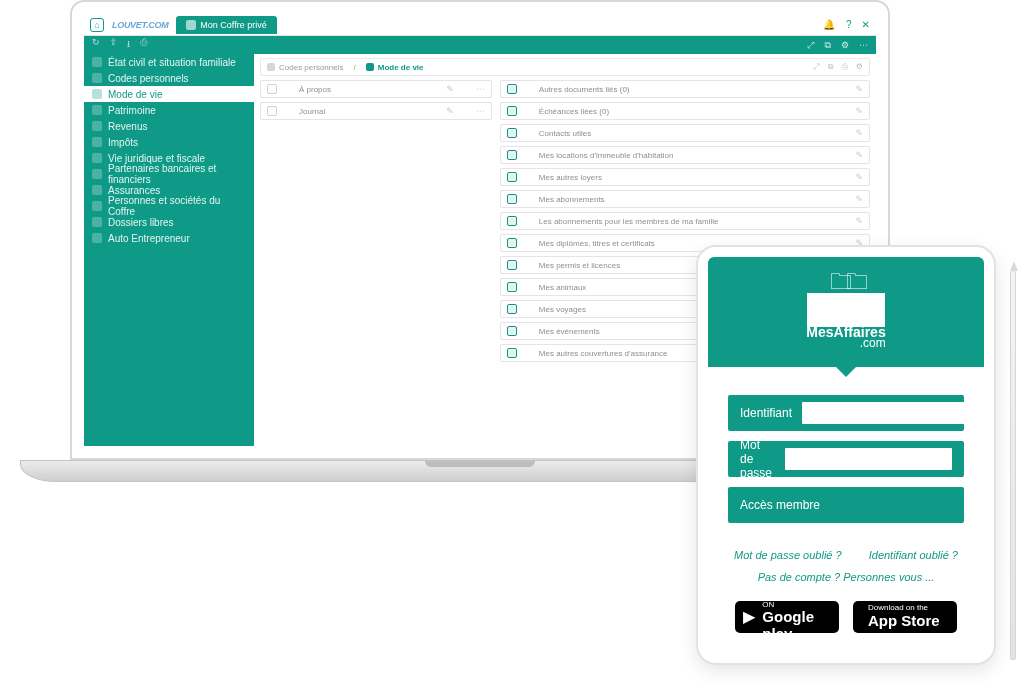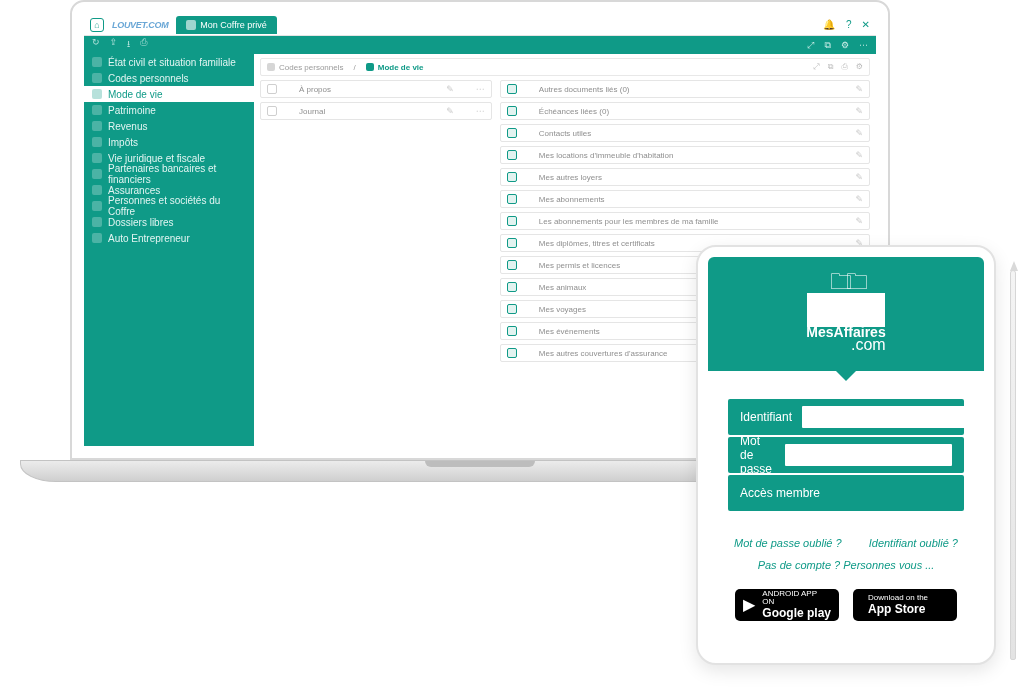--- a/index.html
+++ b/index.html
@@ -149,23 +149,23 @@
     position:relative;
   }
   .brand-banner::after{
     content:""; position:absolute; left:50%; bottom:-10px; transform:translateX(-50%);
     border-left:10px solid transparent; border-right:10px solid transparent; border-top:10px solid #0f9a87;
   }
   .brand-logo{ display:inline-flex; flex-direction:column; align-items:center; line-height:1;}
   .brand-logo .folders{ font-size:22px; letter-spacing:-6px; }
   .brand-logo .main{ font-family: Arial Black, Arial, sans-serif; font-weight:900; font-size:26px; letter-spacing:-0.5px;}
   .brand-logo .sub{ font-family: Arial Black, Arial, sans-serif; font-weight:900; font-size:14px; margin-top:-2px;}
-  .brand-logo .dotcom{ font-size:16px; align-self:flex-end; margin-top:-2px;}
-
-  .login-area{ padding:28px 20px 10px; display:flex; flex-direction:column; gap:2px;}
+  .brand-logo .dotcom{ font-size:12px; align-self:flex-end; margin-top:-2px;}
+
+  .login-area{ padding:28px 20px 10px; display:flex; flex-direction:column; gap:10px;}
   .field-row{
     background:#0f9a87; color:#fff; height:36px;
     display:flex; align-items:center; padding:0 12px; gap:10px;
     border-radius:2px; font-size:12px;
   }
   .field-row .lbl{ width:92px;}
   .field-row input{
     flex:1; height:22px; border:none; border-radius:1px; padding:0 6px; font-size:12px;
   }
   .btn-row{
@@ -177,21 +177,21 @@
   .links{ text-align:center; color:#0f9a87; font-size:11px; padding:16px 8px 6px;font-style:italic; }
   .links .row1 a{ color:#0f9a87; text-decoration:none; margin:0 12px;}
   .links .row2{ margin-top:10px; color:#0f9a87;}
 
   .stores{ display:flex; justify-content:center; gap:14px; padding:12px 0 6px;}
   .store-badge{
     width:104px; height:32px; background:#000; color:#fff;
     border-radius:5px; display:flex; align-items:center; gap:7px; padding:0 8px;
     font-size:8px; line-height:1.1;
   }
-  .store-badge .big{ font-size:12px; font-weight:bold; display:block;}
+  .store-badge .big{ font-size:15px; font-weight:bold; display:block;}
   .store-badge .glyph{ font-size:16px;}
 </style>
 </head>
 <body>
 
 <div class="laptop">
   <div class="laptop-screen">
     <div class="app">
 
       <div class="app-titlebar">

